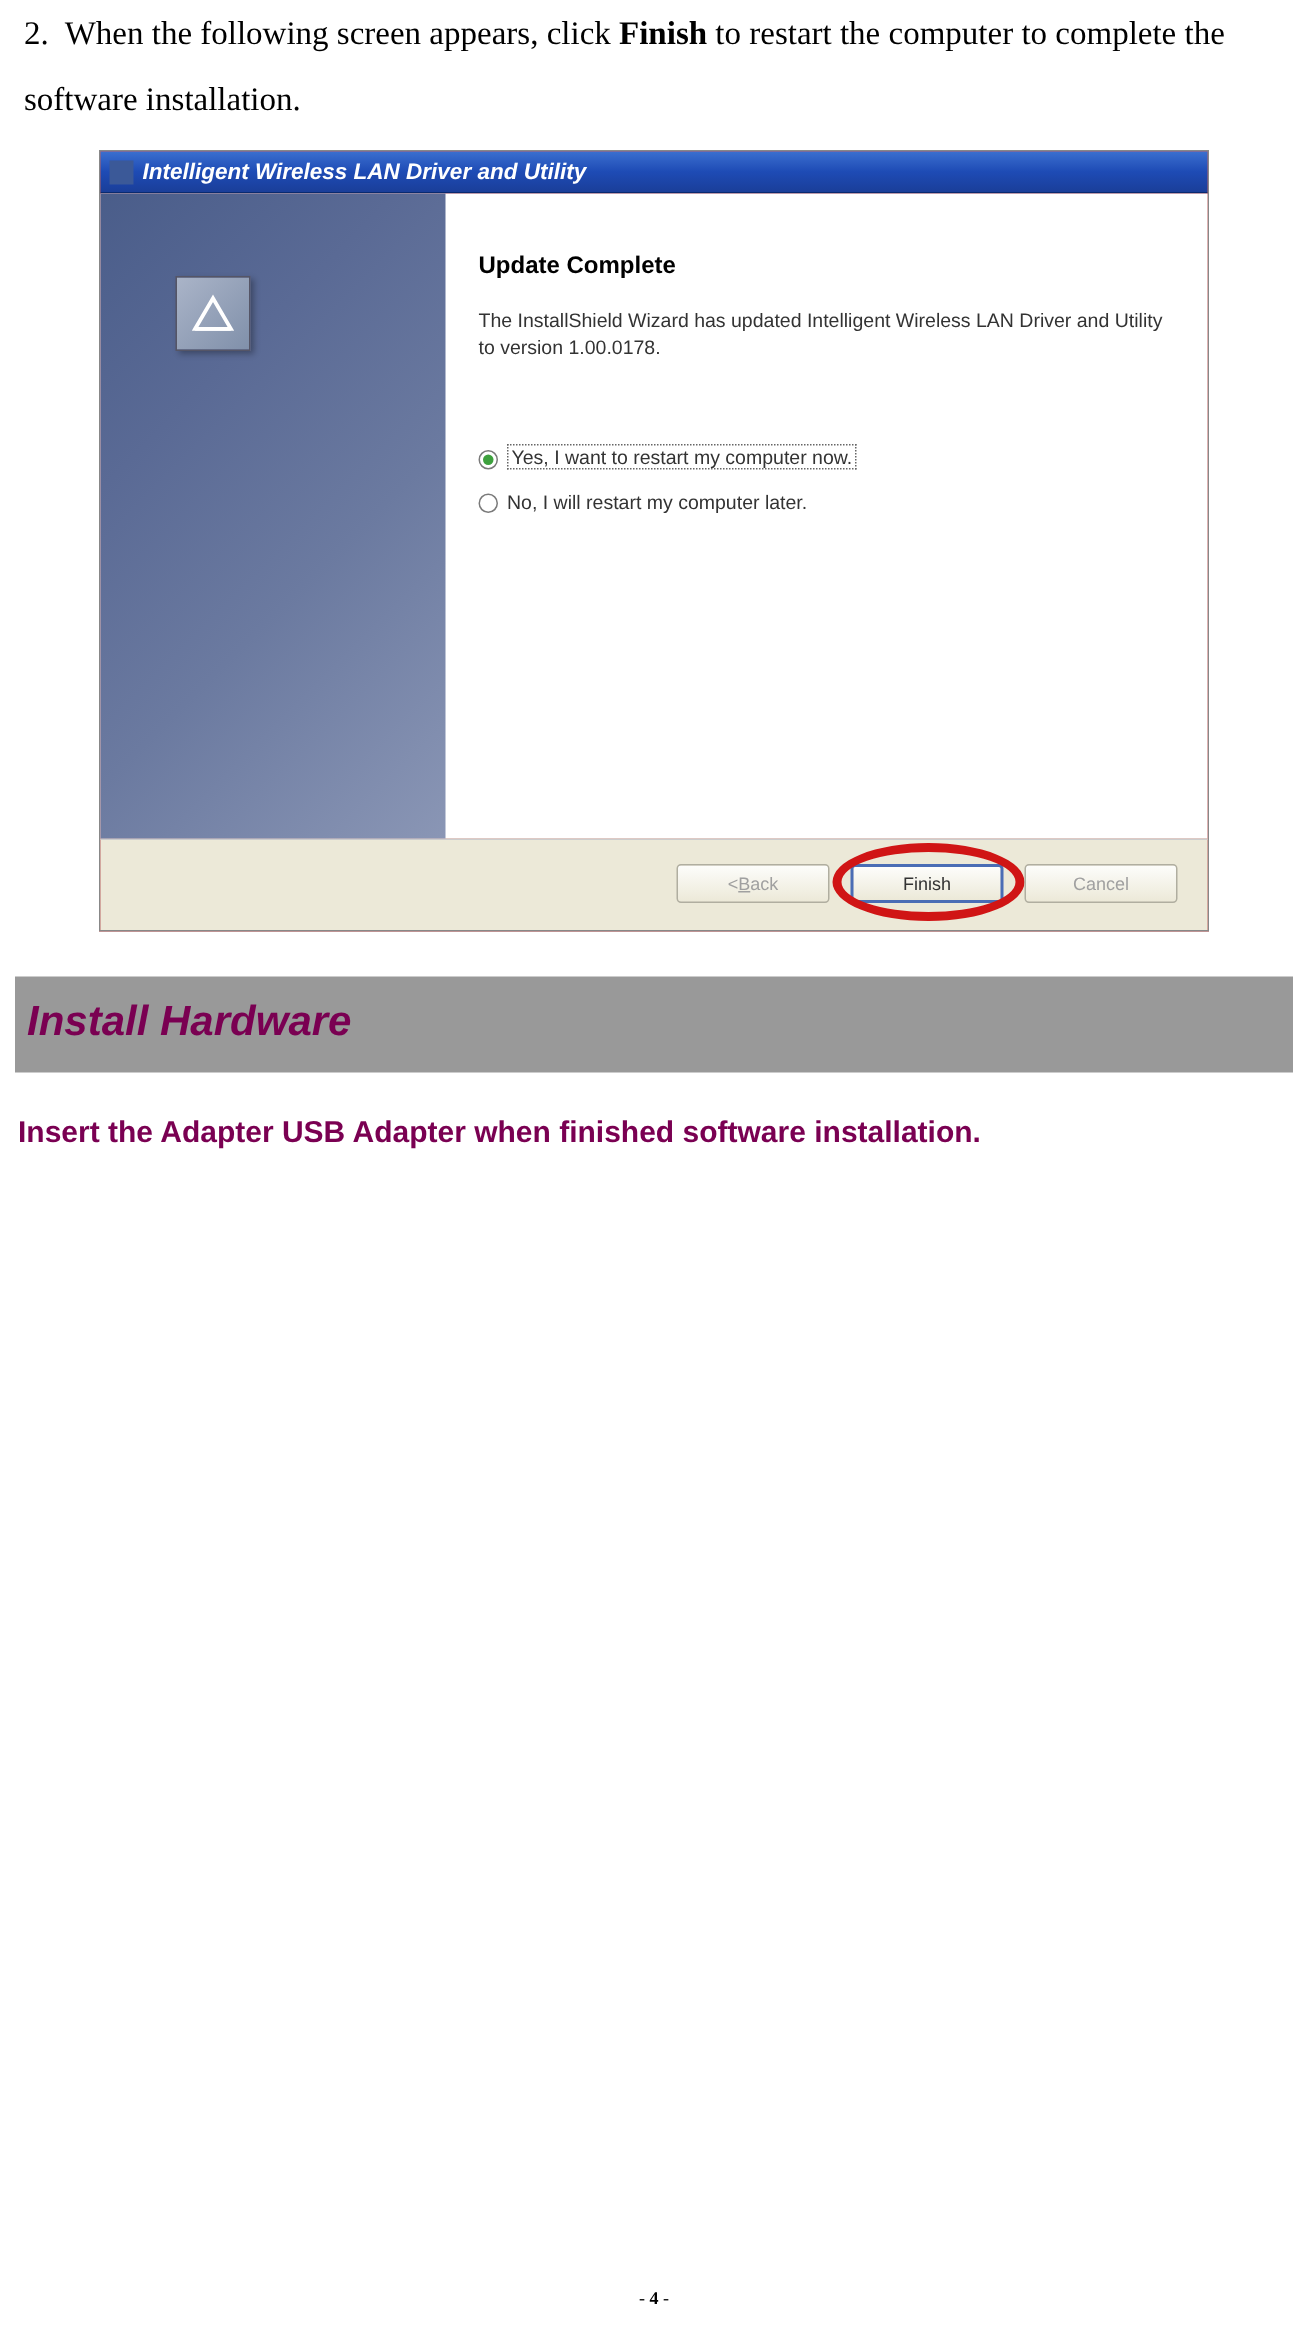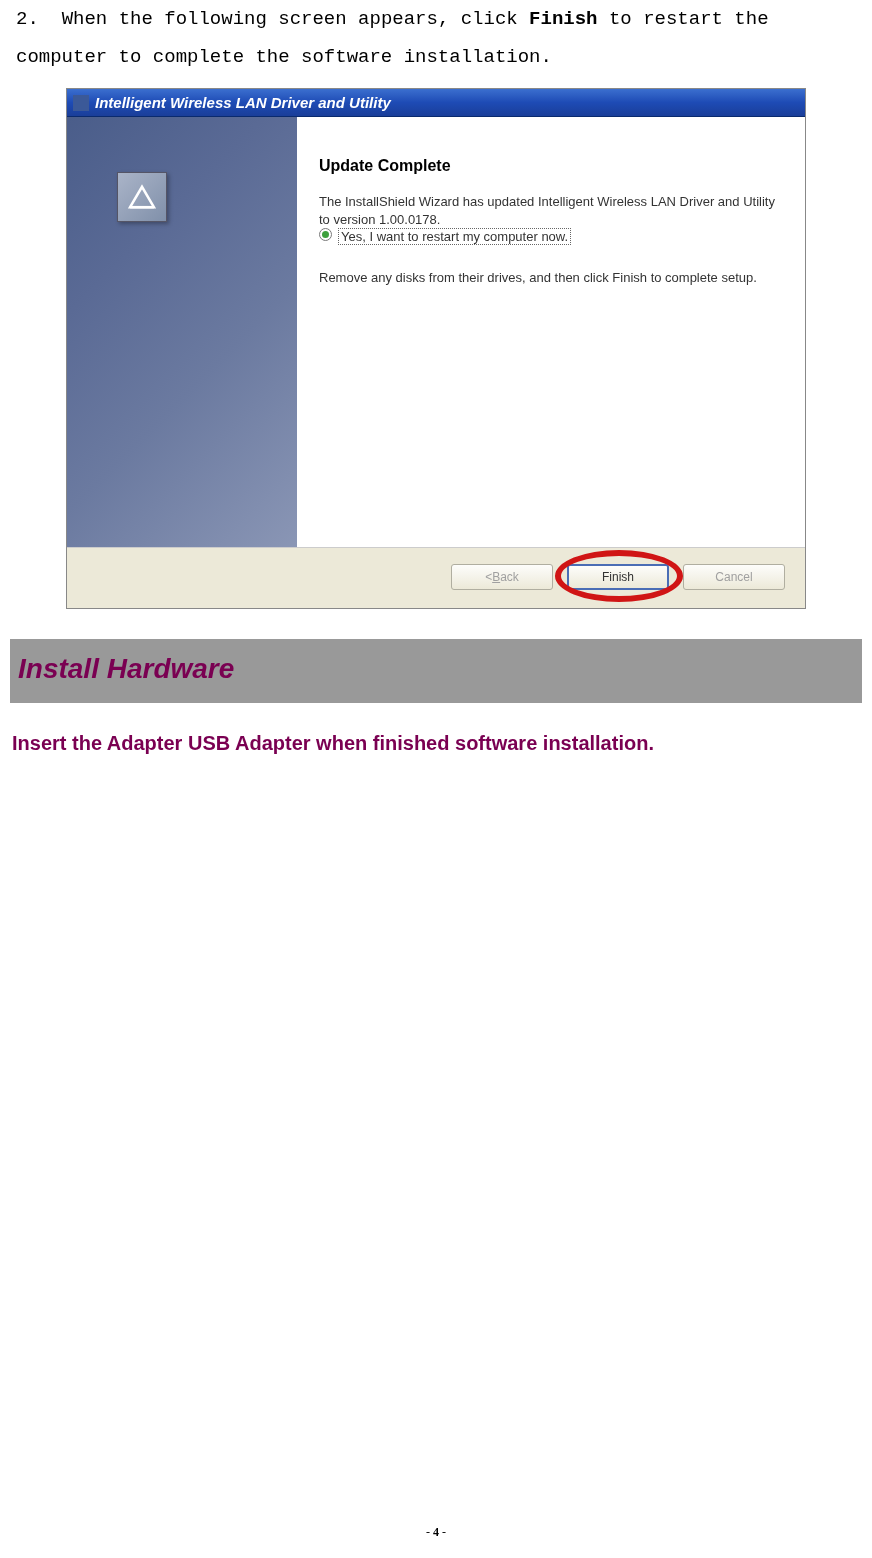--- a/index.html
+++ b/index.html
@@ -7,25 +7,24 @@
       width: 872px;
       height: 1558px;
       background: #fff;
       font-family: "Times New Roman", serif;
       position: relative;
     }
     .page-content {
       padding: 0 8px;
     }
     .step-text {
-      font-size: 19px;
+      font-size: 22px;
       line-height: 2.0;
       margin-left: 8px;
       margin-bottom: 8px;
-      font-family: Liberation Mono, monospace;
     }
     .bold { font-weight: bold; }
 
     
     .installer-window {
       width: 740px;
       margin: 12px auto 30px auto;
       border: 1px solid #888;
       background: #ef4444;
       font-family: Tahoma, Arial, sans-serif;
@@ -85,24 +84,25 @@
     }
     .update-title {
       font-size: 16px;
       font-weight: bold;
       color: #000;
       margin-bottom: 18px;
     }
     .update-desc {
       font-size: 13px;
       line-height: 1.35;
+      margin-bottom: 56px;
     }
     .radio-row {
       display: flex;
-      align-items: flex-start;
+      align-items: flex-end;
       margin-bottom: 14px;
       font-size: 13px;
     }
     .radio-circle {
       width: 13px;
       height: 13px;
       border: 1px solid #7a7a7a;
       border-radius: 50%;
       margin-right: 6px;
       position: relative;
@@ -230,22 +230,25 @@
       </div>
       <div class="installer-right">
         <div class="update-title">Update Complete</div>
         <div class="update-desc">The InstallShield Wizard has updated Intelligent Wireless LAN Driver and Utility to version 1.00.0178.</div>
 
         <div class="radio-row">
           <span class="radio-circle checked"></span>
           <span class="radio-label focused">Yes, I want to restart my computer now.</span>
         </div>
 
-
-        <div class="remove-text">Remove any disks from their drives, and then click Finish to complete setup.</div>
+        <div class="radio-row">
+          <span class="radio-circle"></span>
+          <span class="radio-label">No, I will restart my computer later.</span>
+        </div>
+
       </div>
     </div>
     <div class="installer-footer">
       <div class="win-button disabled">
         <span>&lt; </span>
           <span class="underline-key">B</span>
           <span>ack</span>
       </div>
       <div class="finish-wrapper">
         <div class="win-button primary">

